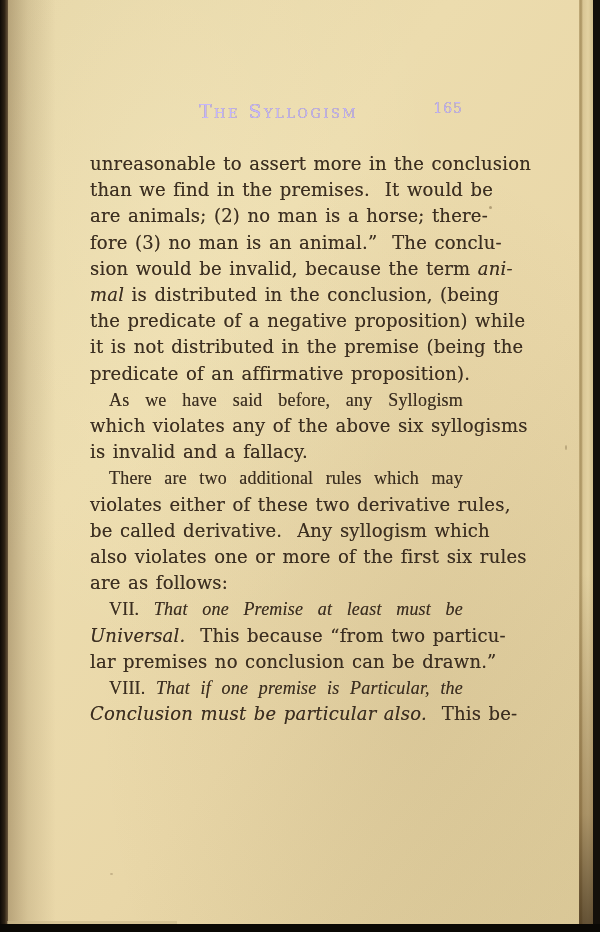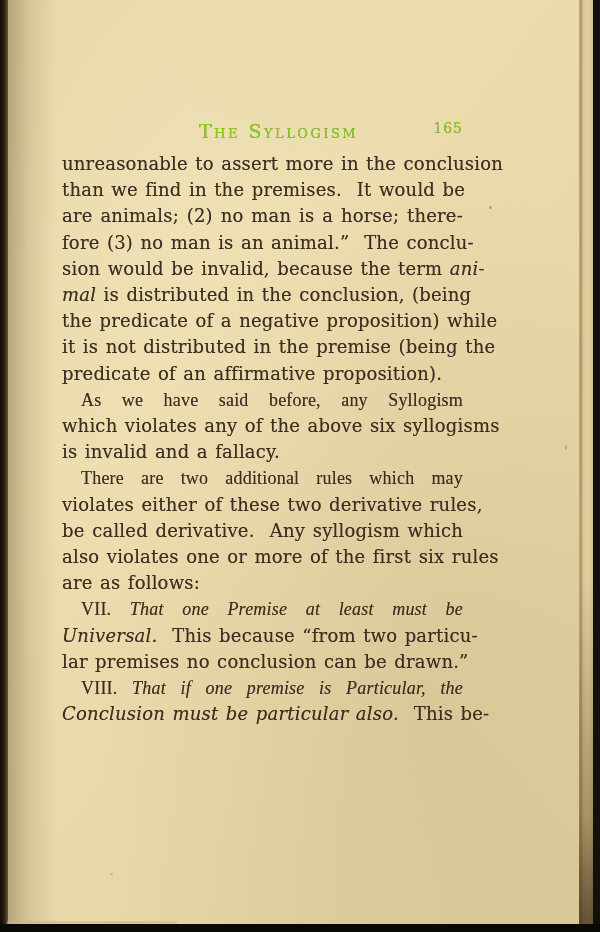--- a/index.html
+++ b/index.html
@@ -42,42 +42,42 @@
   .edge-bottom{
     position:absolute;left:0;bottom:0;width:600px;height:8px;
     background:#0b0905;
   }
   .edge-bottom-sliver{
     position:absolute;left:7px;bottom:8px;width:170px;height:3px;
     background:rgba(201,183,136,0.55);
   }
   
   .header-row{
-    position:absolute;left:62px;top:120px;width:401px;height:26px;
-    color:#84cc16;
+    position:absolute;left:62px;top:100px;width:401px;height:26px;
+    color:#c4b5fd;
     text-align:center;
   }
   .header-title{
     position:absolute;left:54%;transform:translateX(-50%);top:0;
     font-variant:small-caps;font-size:19px;letter-spacing:2.5px;
     white-space:nowrap;
     text-shadow:0 0 0.5px rgba(60,47,32,0.55);
   }
   .header-page-number{
     position:absolute;right:0;top:0;font-size:14px;letter-spacing:1px;
     text-shadow:0 0 0.5px rgba(60,47,32,0.55);
   }
   
   .text-block{
     position:absolute;left:62px;top:151px;width:401px;
     color:#3b2e20;font-size:18px;line-height:26.2px;
     word-spacing:1.5px;letter-spacing:0.2px;
     text-shadow:0 0 0.5px rgba(59,46,32,0.55);
   }
-  .line{text-align:justify;text-align-last:justify;white-space:nowrap;}
+  .line{text-align:justify;text-align-last:justify;white-space:nowrap;margin-left:28px;}
   .line.para-end{text-align-last:left;}
   .line.indent{padding-left:19px;font-family:Liberation Serif, serif;}
   .it{font-style:italic;}
   
   .speck{position:absolute;border-radius:50%;background:#6e5a3a;opacity:0.45;}
   .speck.s1{left:489px;top:206px;width:3px;height:3px;}
   .speck.s2{left:565px;top:445px;width:2px;height:5px;opacity:0.35;}
   .speck.s3{left:110px;top:873px;width:3px;height:2px;opacity:0.3;}
 </style>
 </head>

